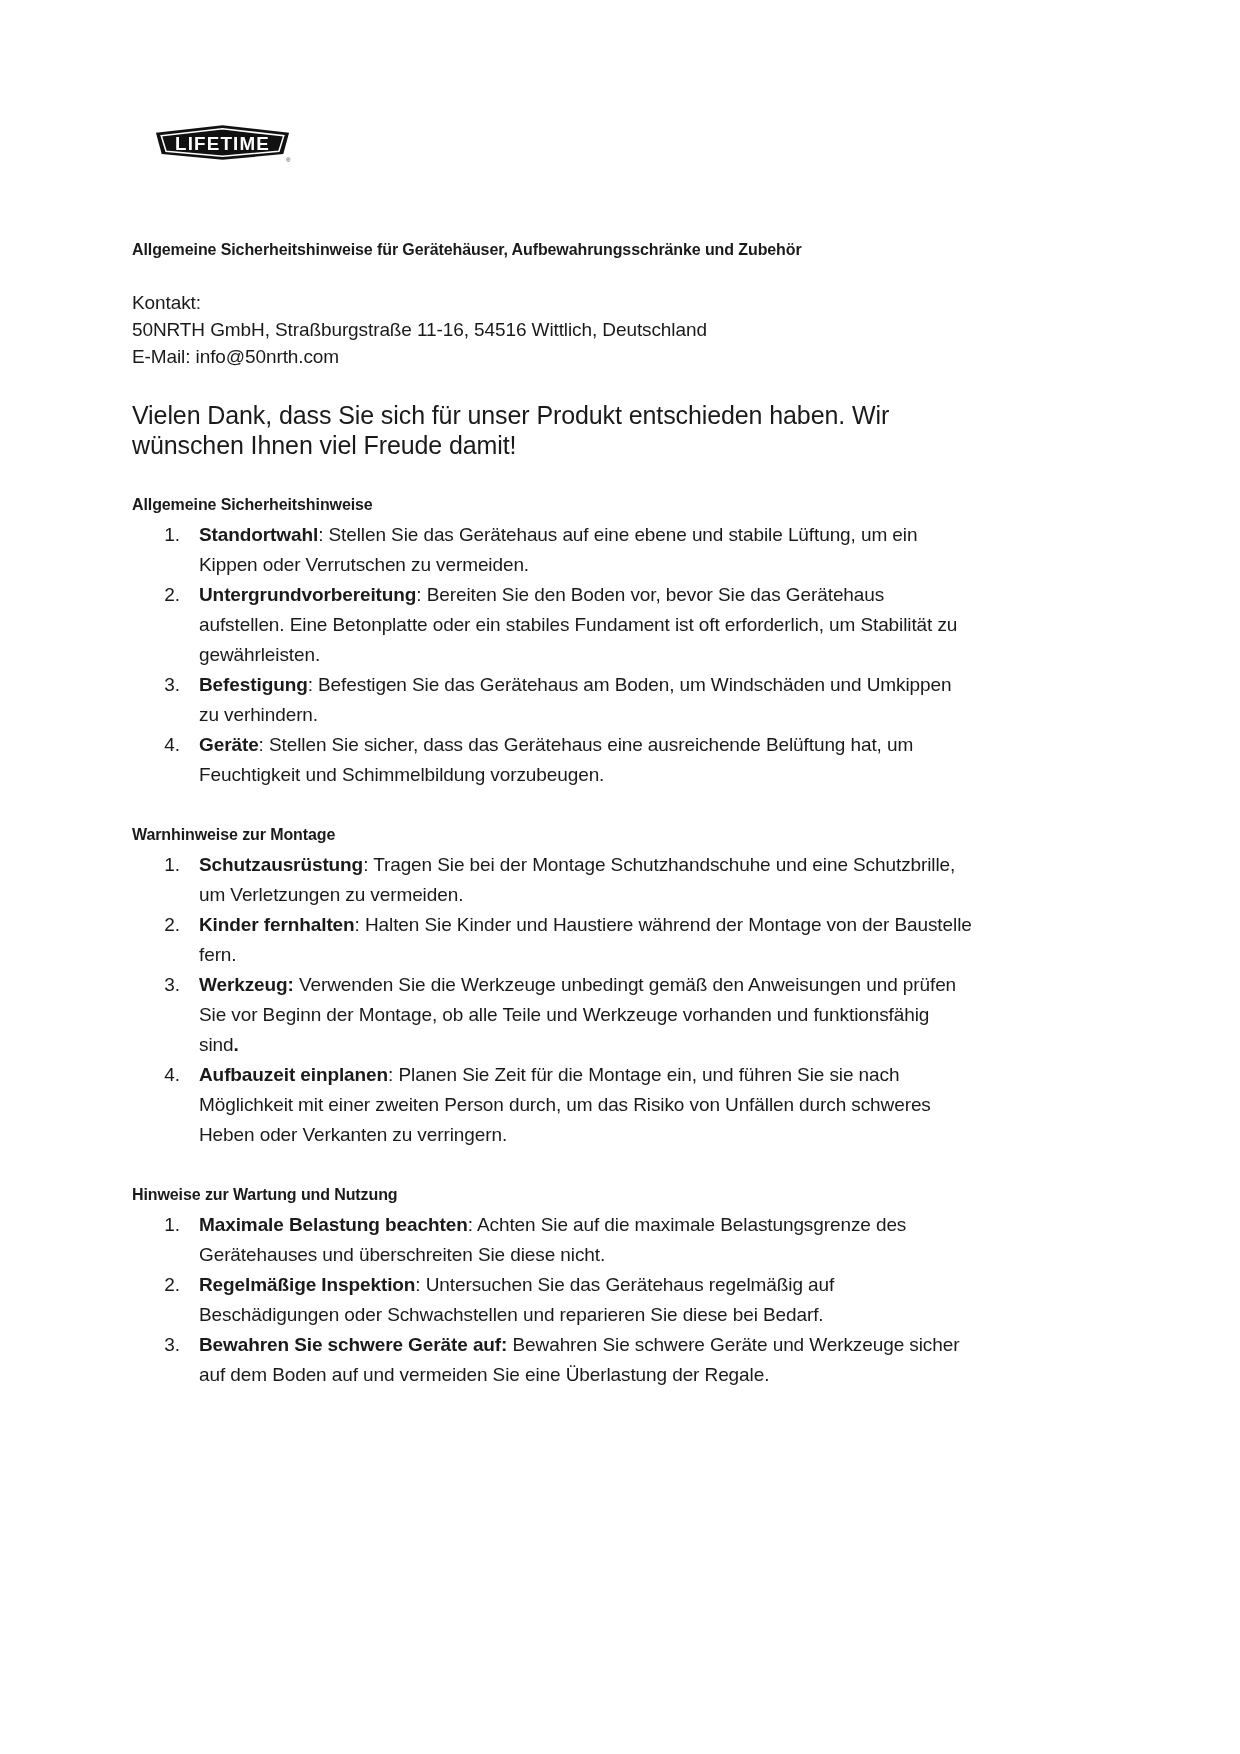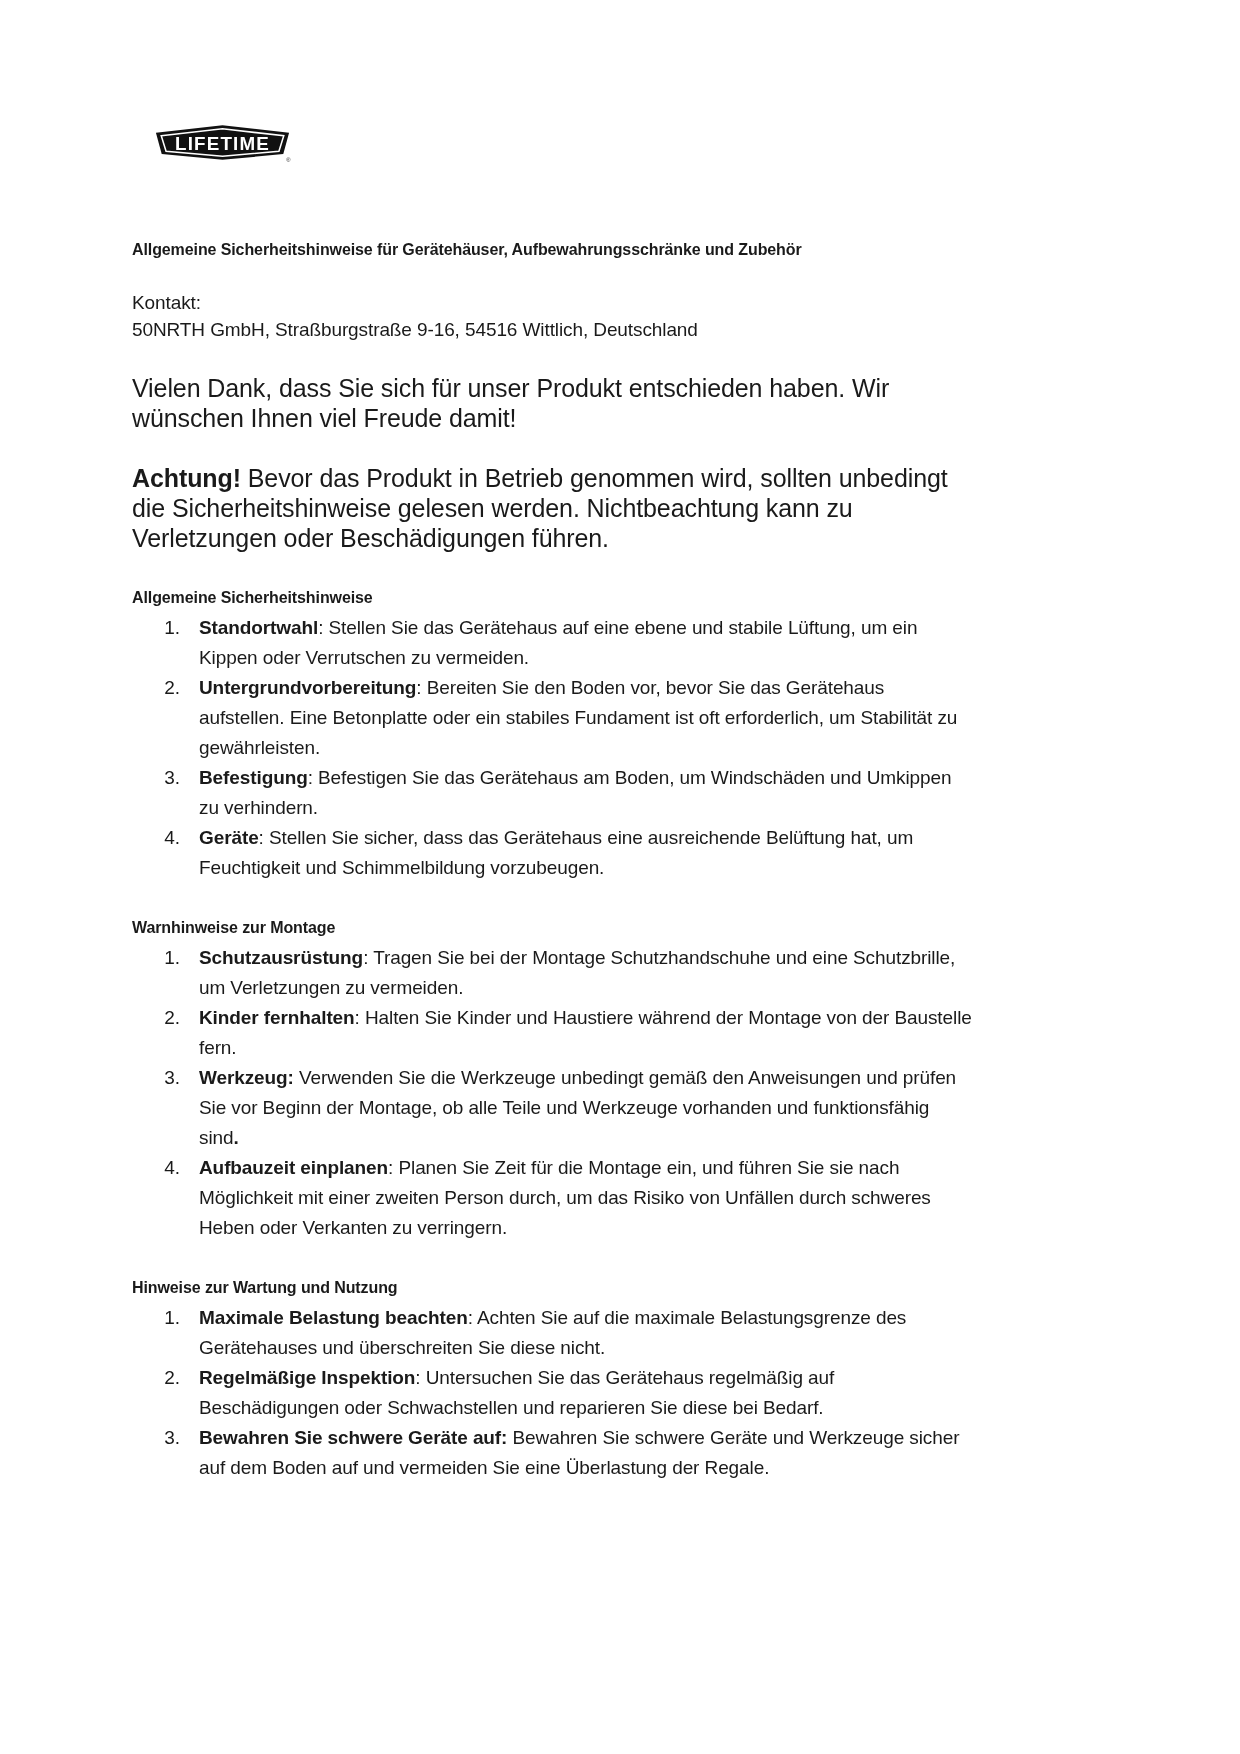--- a/index.html
+++ b/index.html
@@ -56,26 +56,26 @@
         <polygon points="7.5,14 71,6.8 134.5,14 129.5,30 71,35.2 12.5,30" fill="none" stroke="#ffffff" stroke-width="1.6"></polygon>
         <text x="71" y="28.5" text-anchor="middle" fill="#ffffff" font-family="Liberation Sans, sans-serif" font-size="19.5" font-weight="bold" letter-spacing="1.2">LIFETIME</text>
         <text x="137" y="41" fill="#1a1a1a" font-family="Liberation Sans, sans-serif" font-size="6">®</text>
       </svg>
     </div>
 
     <h1 class="title">Allgemeine Sicherheitshinweise für Gerätehäuser, Aufbewahrungsschränke und Zubehör</h1>
 
     <div class="contact">
       <div>Kontakt:</div>
-      <div>50NRTH GmbH, Straßburgstraße 9-16, 54516 Wittlich, Deutschland</div>
+      <div>50NRTH GmbH, Straßburgstraße 11-16, 54516 Wittlich, Deutschland</div>
+      <div>E-Mail: info@50nrth.com</div>
     </div>
 
     <p class="body-par">Vielen Dank, dass Sie sich für unser Produkt entschieden haben. Wir wünschen Ihnen viel Freude damit!</p>
 
-    <p class="body-par"><span class="b">Achtung!</span><span> Bevor das Produkt in Betrieb genommen wird, sollten unbedingt die Sicherheitshinweise gelesen werden. Nichtbeachtung kann zu Verletzungen oder Beschädigungen führen.</span></p>
 
     <h2 class="section-heading">Allgemeine Sicherheitshinweise</h2>
     <div class="list">
       <div class="item">
         <span class="num">1.</span>
         <span class="item-text"><span class="b">Standortwahl</span><span>: Stellen Sie das Gerätehaus auf eine ebene und stabile Lüftung, um ein Kippen oder Verrutschen zu vermeiden.</span><span class="b"></span></span>
       </div>
       <div class="item">
         <span class="num">2.</span>
         <span class="item-text"><span class="b">Untergrundvorbereitung</span><span>: Bereiten Sie den Boden vor, bevor Sie das Gerätehaus aufstellen. Eine Betonplatte oder ein stabiles Fundament ist oft erforderlich, um Stabilität zu gewährleisten.</span><span class="b"></span></span>

